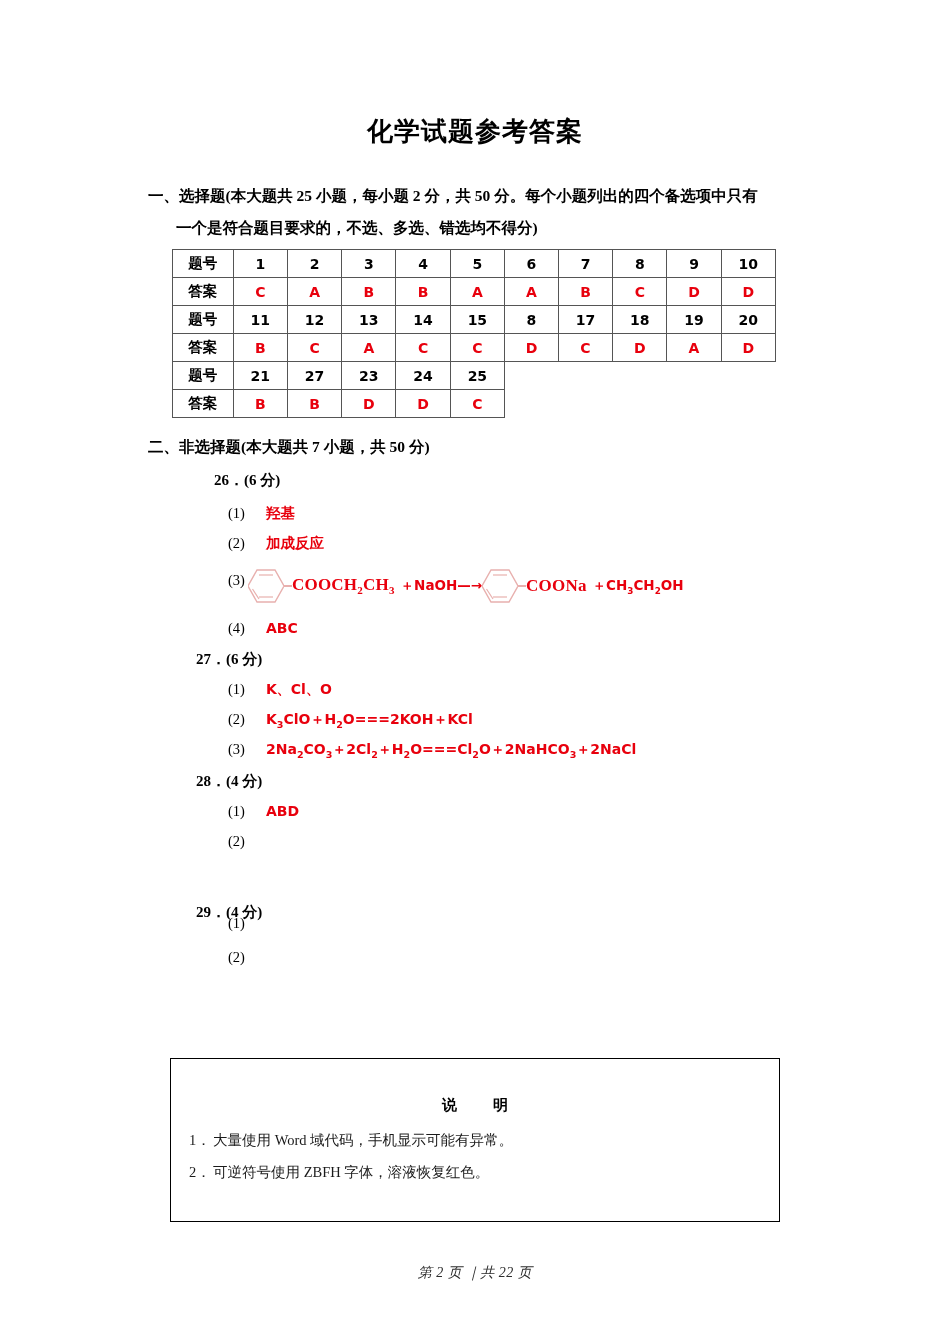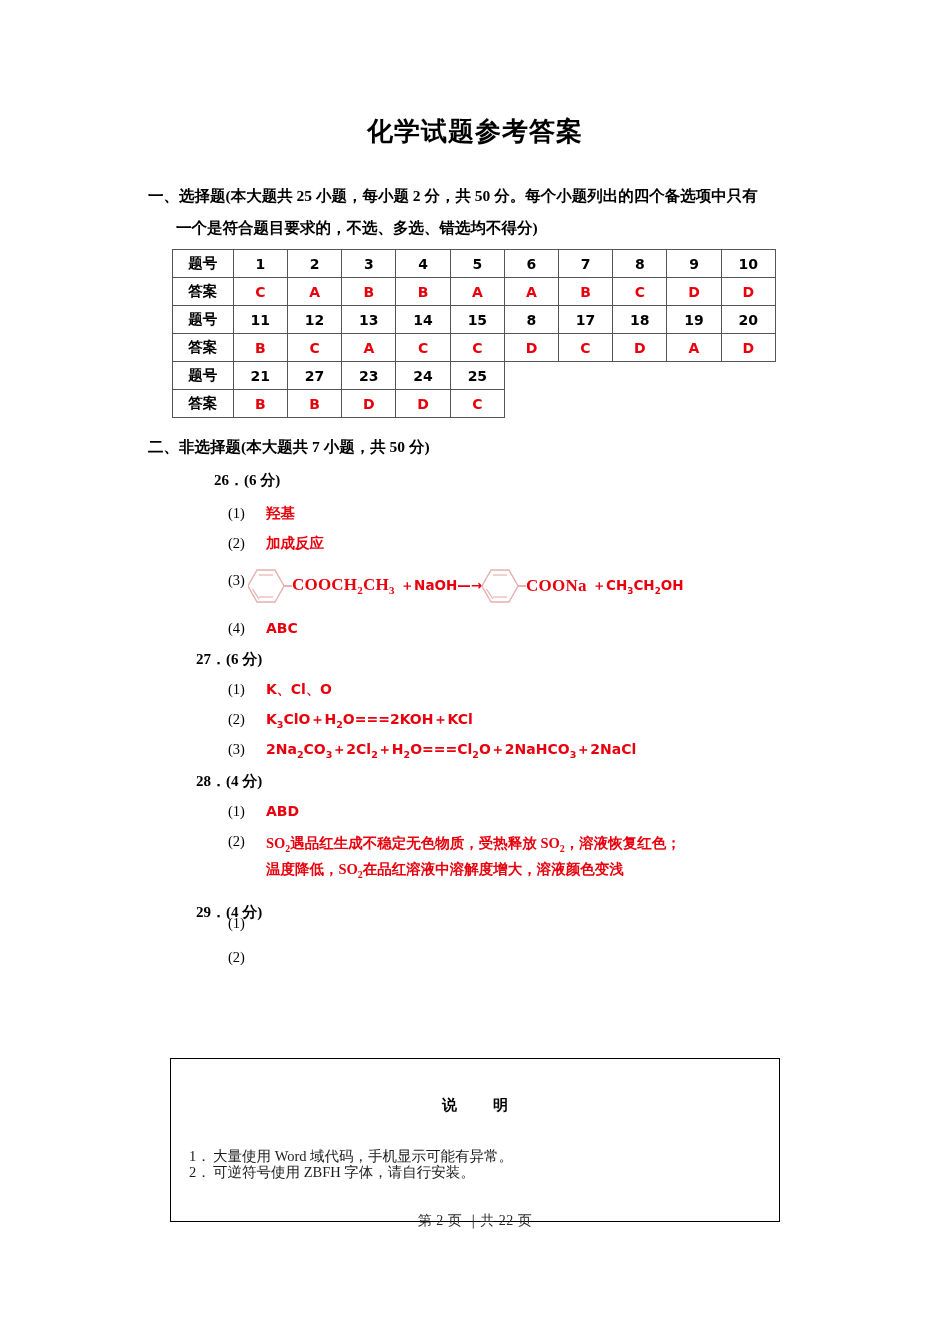--- a/index.html
+++ b/index.html
@@ -199,34 +199,35 @@
     letter-spacing: 2px;
   }
   .note-line {
     position: absolute;
     left: 18px;
     font-family: "Liberation Serif", serif;
     font-size: 14.5px;
     color: #1a1a1a;
     white-space: nowrap;
   }
-  .note-line.n1 { top: 72px; margin-top: 16px; }
+  .note-line.n1 { top: 72px; }
   .note-line.n2 { top: 104px; }
   .note-line .idx { display: inline-block; width: 24px; }
 
   
   .footer {
     position: absolute;
-    left: 0; top: 1212px;
+    left: 0; top: 1264px;
     width: 950px;
     text-align: center;
     font-family: "Liberation Serif", serif;
     font-size: 14px;
     color: #2b2b2b;
     letter-spacing: 0.5px;
+    font-style: italic;
   }
 </style>
 </head>
 <body>
 
 <div class="page">
 
   <div class="doc-title">化学试题参考答案</div>
 
   <div class="sec1">
@@ -372,38 +373,34 @@
     <span class="lbl">(3)</span><span class="red">2Na<sub>2</sub>CO<sub>3</sub>＋2Cl<sub>2</sub>＋H<sub>2</sub>O===Cl<sub>2</sub>O＋2NaHCO<sub>3</sub>＋2NaCl</span>
   </div>
 
   <div class="q-head" style="left:196px; top:772px;">28．(4 分)</div>
   <div class="sub" style="left:228px; top:803px;">
     <span class="lbl">(1)</span><span class="red">ABD</span>
   </div>
   <div class="sub" style="left:228px; top:833px;">
     <span class="lbl">(2)</span>
   </div>
-  <div class="redblock" style="left:266px; top:833px;">
-    <div>SO<sub>2</sub>遇品红生成不稳定无色物质，受热释放 SO<sub>2</sub>，溶液恢复红色；</div>
-    <div>温度降低，SO<sub>2</sub>在品红溶液中溶解度增大，溶液颜色变浅</div>
-  </div>
 
   <div class="q-head" style="left:196px; top:884px;margin-top:19px;">29．(4 分)</div>
   <div class="sub" style="left:228px; top:915px;">
     <span class="lbl">(1)</span>
   </div>
   <div class="sub" style="left:228px; top:949px;">
     <span class="lbl">(2)</span>
   </div>
 
   <div class="notebox">
     <div class="note-title">说　　明</div>
     <div class="note-line n1">
       <span class="idx">1．</span><span>大量使用 Word 域代码，手机显示可能有异常。</span>
     </div>
     <div class="note-line n2">
-      <span class="idx">2．</span><span>可逆符号使用 ZBFH 字体，请自行安装。</span>
+      <span class="idx">2．</span><span>可逆符号使用 ZBFH 字体，溶液恢复红色。</span>
     </div>
   </div>
 
   <div class="footer">第 2 页 ｜共 22 页</div>
 
 </div>
 
 </body></html>

